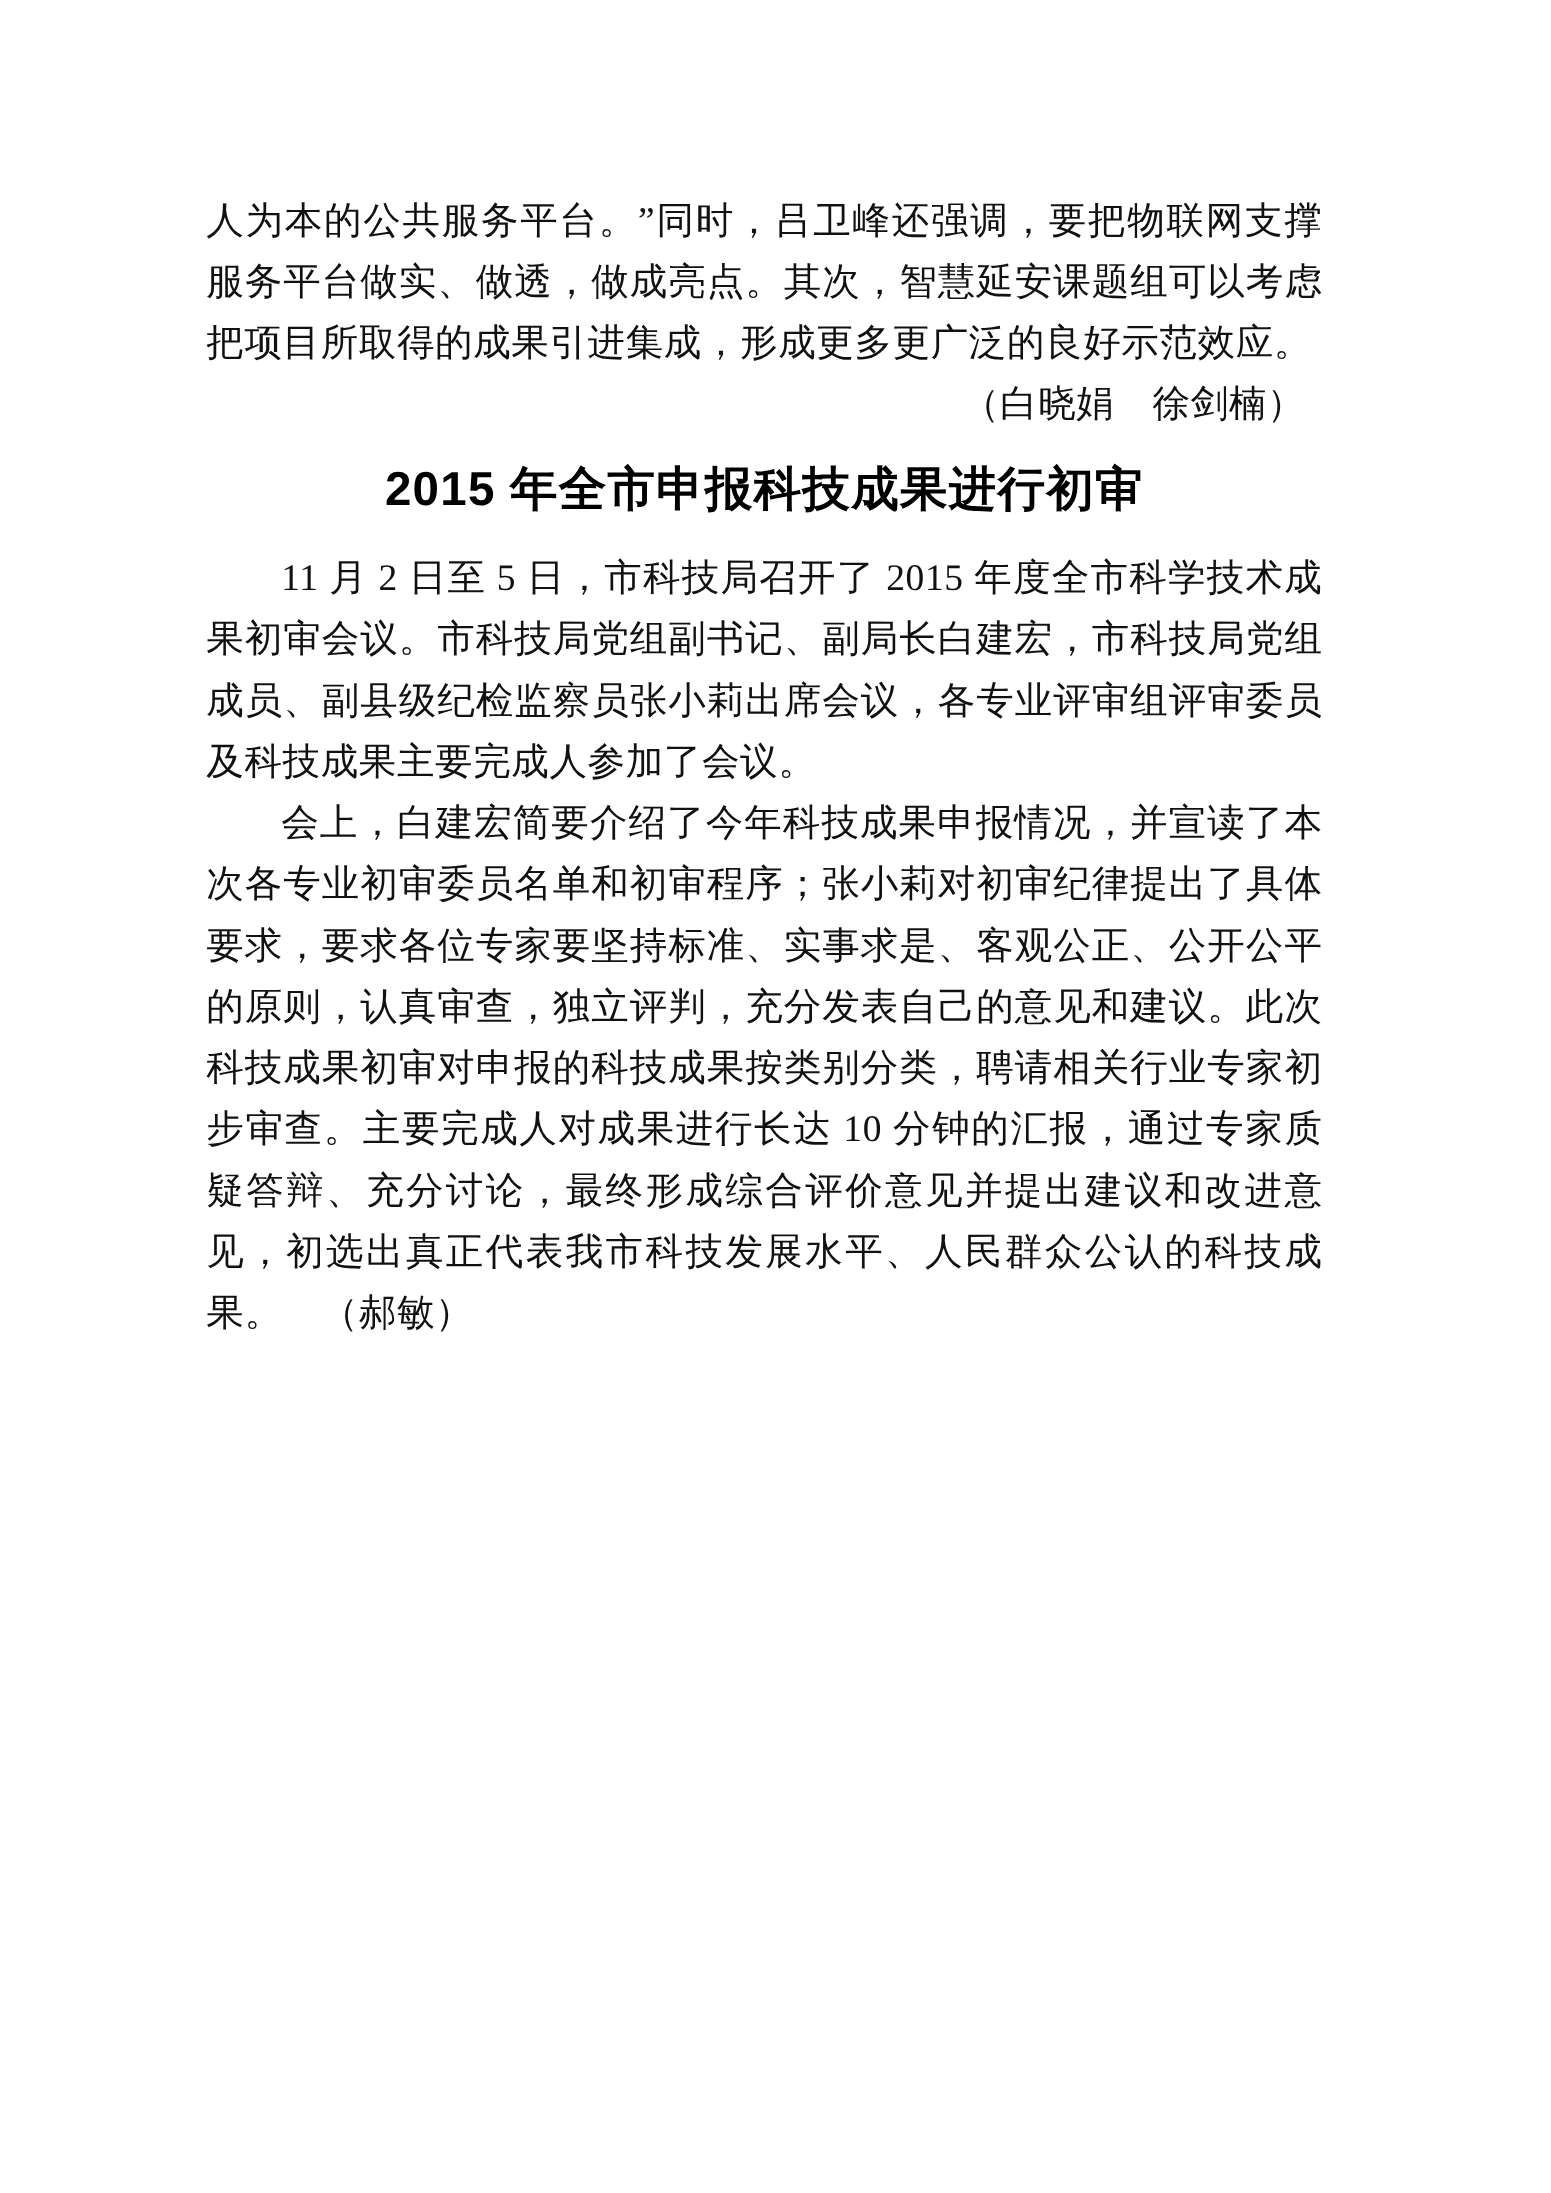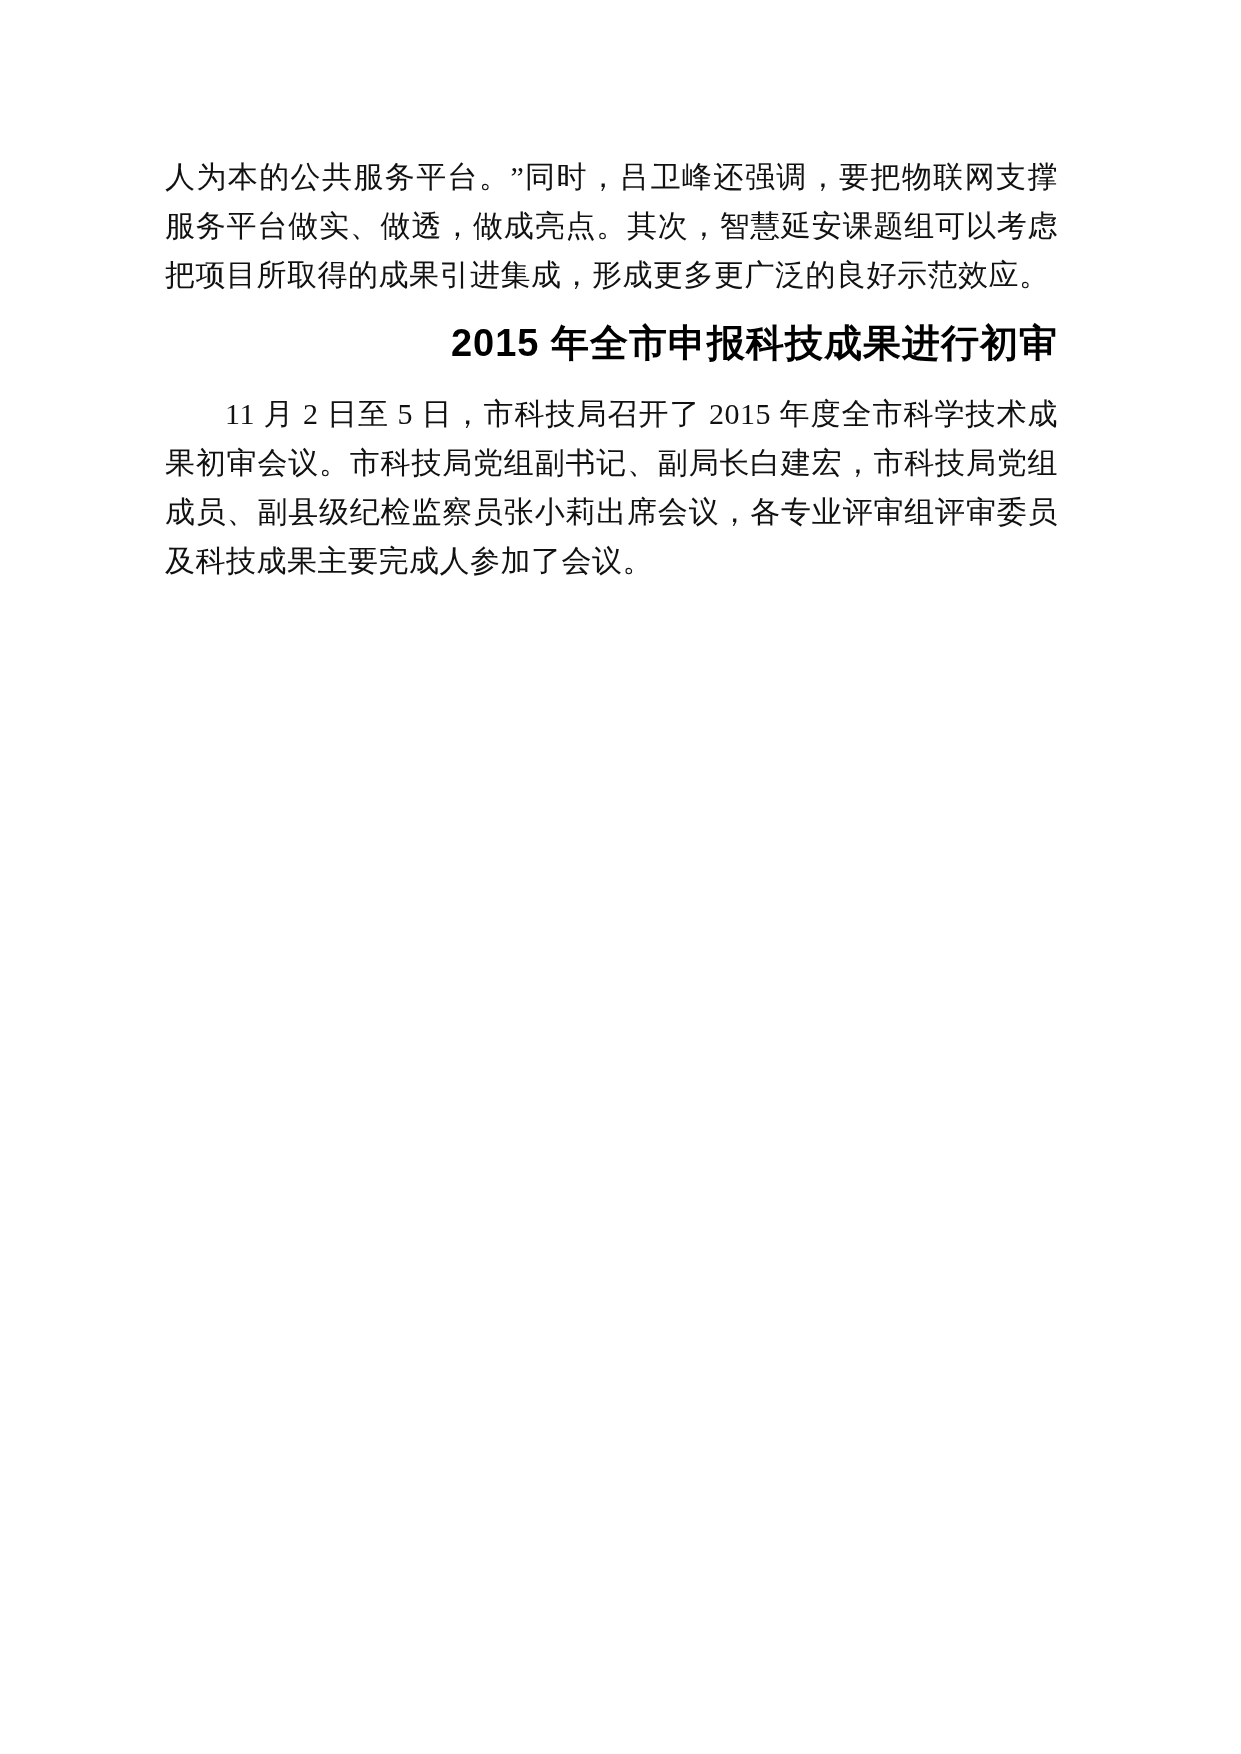--- a/index.html
+++ b/index.html
@@ -34,31 +34,33 @@
     text-indent: 2em;
   }
   .byline {
     margin: 0;
     text-align: right;
     padding-right: 14px;
     letter-spacing: 0.5px;
   }
   .article-title {
     margin: 18px 0 20px 0;
-    text-align: right;
+    text-align: center;
     font-family: "Liberation Sans", sans-serif;
     font-weight: bold;
     font-size: 38px;
     line-height: 52px;
     letter-spacing: 1px;
     color: #000000;
   }
 </style>
 </head>
 <body>
 
 <div class="page">
   <div class="content">
     <p class="para">人为本的公共服务平台。”同时，吕卫峰还强调，要把物联网支撑服务平台做实、做透，做成亮点。其次，智慧延安课题组可以考虑把项目所取得的成果引进集成，形成更多更广泛的良好示范效应。</p>
+    <p class="byline">（白晓娟　徐剑楠）</p>
     <h1 class="article-title">2015 年全市申报科技成果进行初审</h1>
     <p class="para indented">11 月 2 日至 5 日，市科技局召开了 2015 年度全市科学技术成果初审会议。市科技局党组副书记、副局长白建宏，市科技局党组成员、副县级纪检监察员张小莉出席会议，各专业评审组评审委员及科技成果主要完成人参加了会议。</p>
+    <p class="para indented">会上，白建宏简要介绍了今年科技成果申报情况，并宣读了本次各专业初审委员名单和初审程序；张小莉对初审纪律提出了具体要求，要求各位专家要坚持标准、实事求是、客观公正、公开公平的原则，认真审查，独立评判，充分发表自己的意见和建议。此次科技成果初审对申报的科技成果按类别分类，聘请相关行业专家初步审查。主要完成人对成果进行长达 10 分钟的汇报，通过专家质疑答辩、充分讨论，最终形成综合评价意见并提出建议和改进意见，初选出真正代表我市科技发展水平、人民群众公认的科技成果。　（郝敏）</p>
   </div>
 </div>
 
 </body></html>

